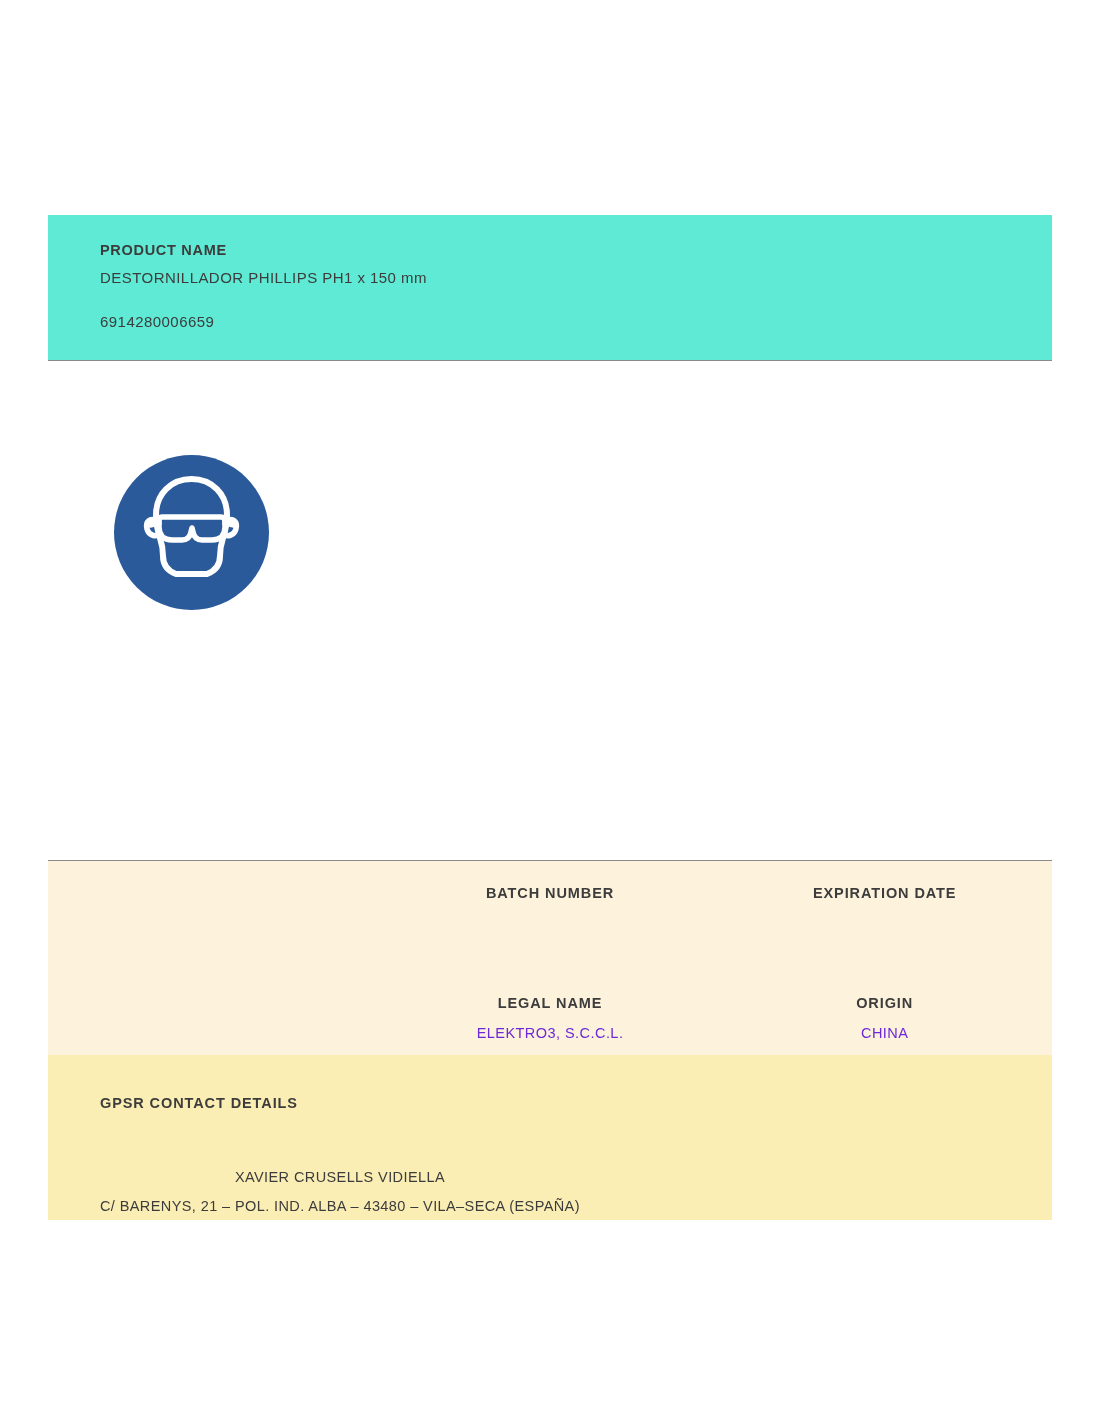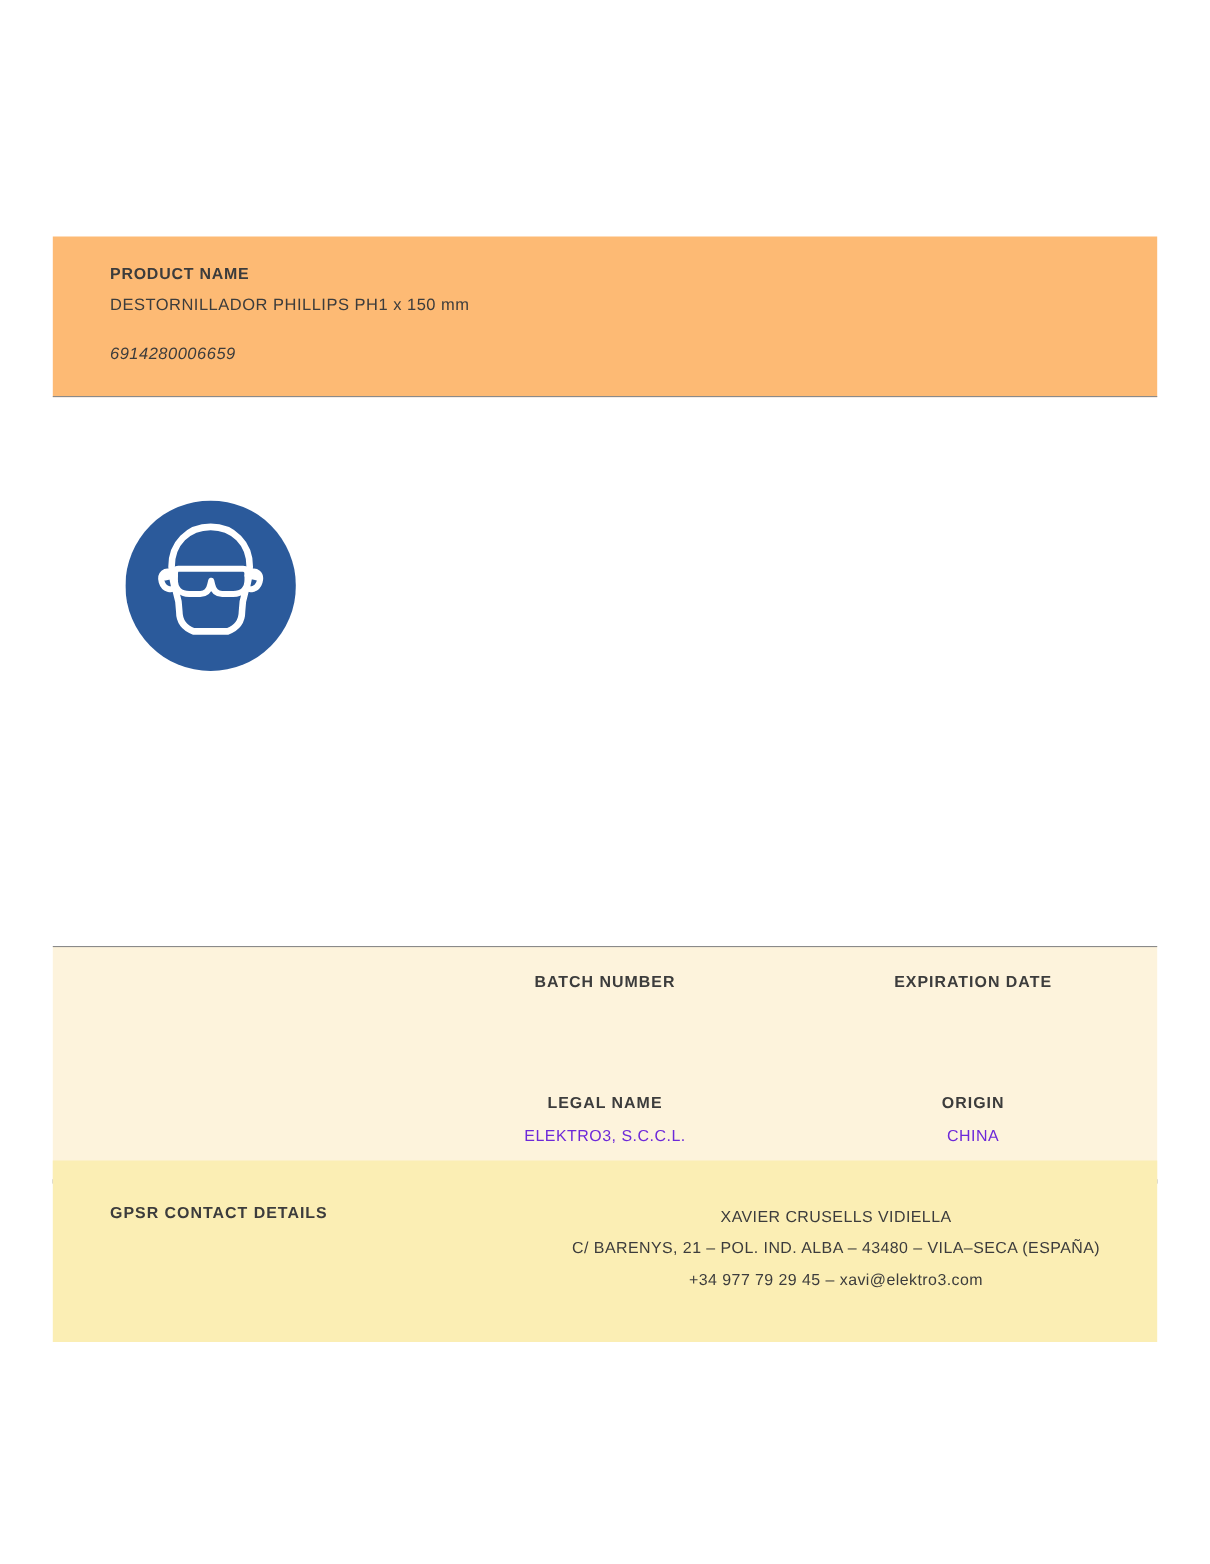--- a/index.html
+++ b/index.html
@@ -22,40 +22,40 @@
     width: 1100px;
     height: 1422px;
   }
 
   
   .product-block {
     position: absolute;
     left: 48px;
     top: 215px;
     width: 1004px;
-    background: #fdba74;
+    background: #5eead4;
     border-bottom: 1px solid #8a8a8a;
     box-sizing: border-box;
     padding: 27px 52px 30px 52px;
   }
   .field-label {
     font-size: 14.5px;
     font-weight: bold;
     letter-spacing: 0.7px;
     color: #3c3c3c;
     margin: 0 0 11px 0;
   }
   .field-value {
     font-size: 15px;
     letter-spacing: 0.45px;
     color: #3c3c3c;
     margin: 0 0 27px 0;
     font-weight: normal;
   }
-  .field-value:last-child { margin-bottom: 0; font-style: italic; }
+  .field-value:last-child { margin-bottom: 0; }
 
   
   .pictogram-area {
     position: absolute;
     left: 48px;
     top: 440px;
     width: 1004px;
     height: 400px;
   }
   .pictogram {
@@ -112,20 +112,21 @@
     left: 48px;
     top: 1055px;
     width: 1004px;
     height: 165px;
     background: #fbeeb4;
     box-sizing: border-box;
     padding: 38px 52px 0 52px;
     display: flex;
     justify-content: space-between;
     align-items: flex-start;
+    flex-direction: column;
   }
   .gpsr-label {
     font-size: 14.5px;
     font-weight: bold;
     letter-spacing: 0.9px;
     color: #3c3c3c;
     padding-top: 2px;
     white-space: nowrap;
   }
   .gpsr-lines {
@@ -208,17 +209,16 @@
         <div class="info-val">CHINA</div>
       </div>
     </div>
   </div>
 
   <div class="gpsr-block">
     <div class="gpsr-label">GPSR CONTACT DETAILS</div>
     <div class="gpsr-lines">
       <div>XAVIER CRUSELLS VIDIELLA</div>
       <div>C/ BARENYS, 21 – POL. IND. ALBA – 43480 – VILA–SECA (ESPAÑA)</div>
-      <div>+34 977 79 29 45 – xavi@elektro3.com</div>
     </div>
   </div>
 
 </div>
 
 </body></html>

